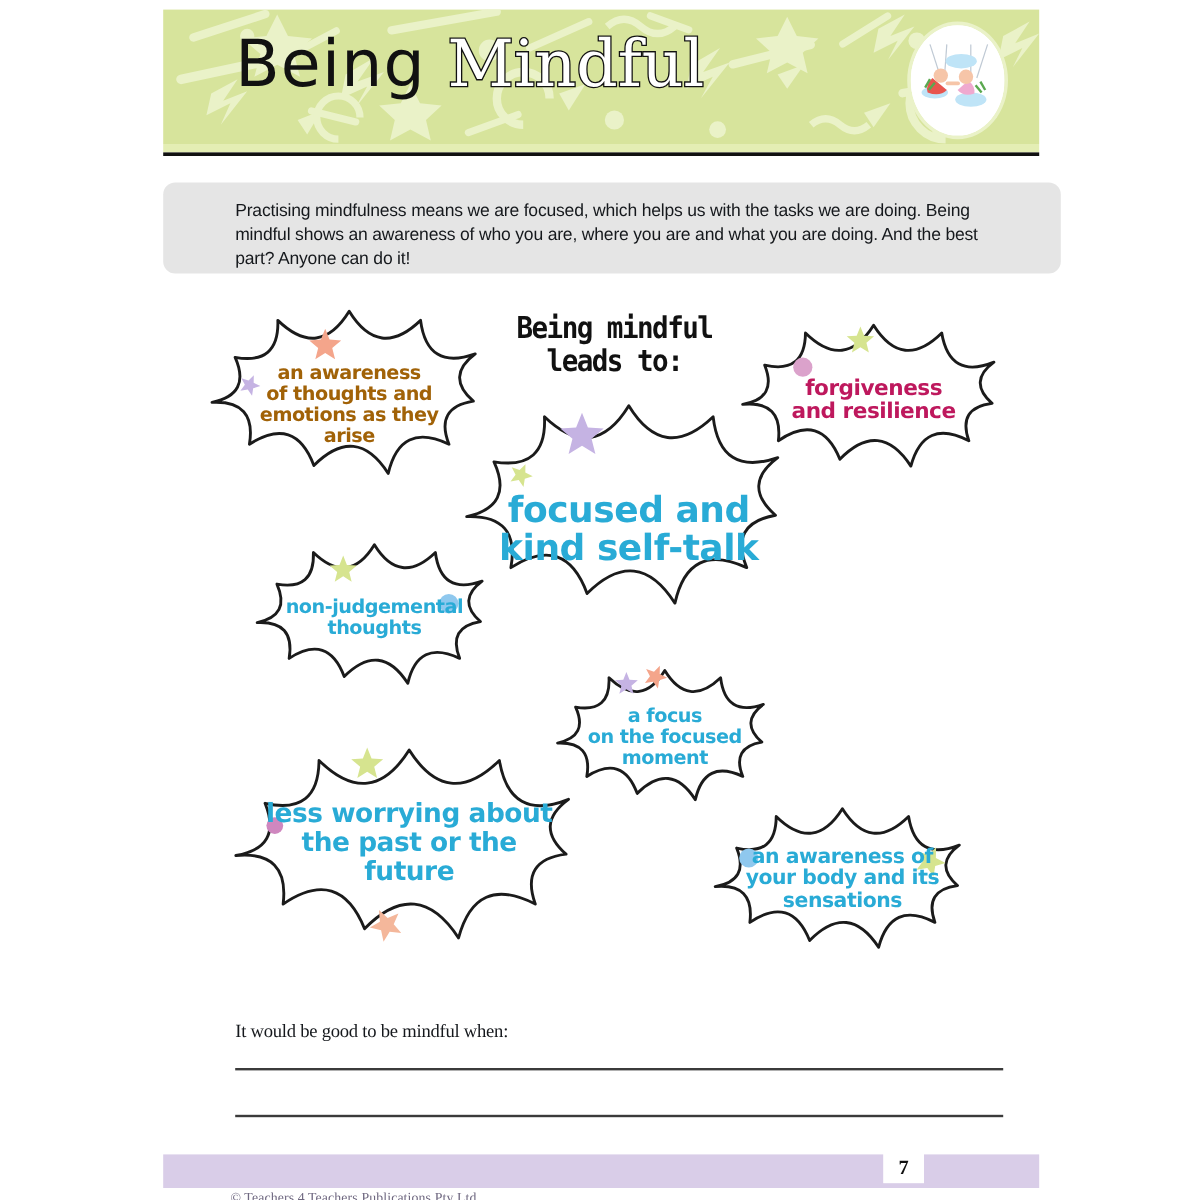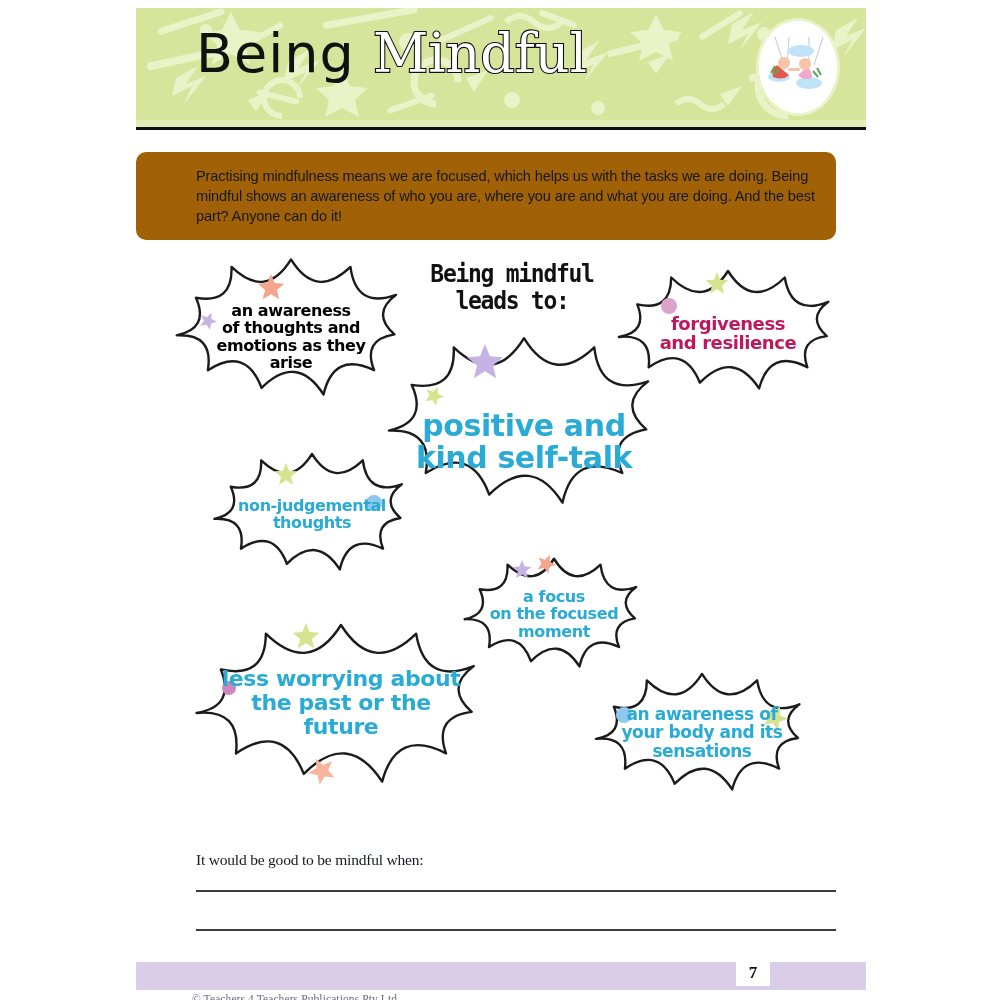--- a/index.html
+++ b/index.html
@@ -81,23 +81,24 @@
     border: 3px solid #eaf2c8;
     overflow: hidden;
   }
 
   
   .intro-box {
     position: absolute;
     left: 136px;
     top: 152px;
     width: 700px;
-    height: 88px;
-    background: #a16207;
+    height: 76px;
+    background: #e5e5e5;
     border-radius: 10px;
+    padding-left: 48px;
   }
   .intro-text {
     position: absolute;
     left: 60px;
     top: 14px;
     width: 630px;
     font-family: "Liberation Sans", sans-serif;
     font-size: 14.6px;
     line-height: 20px;
     color: #15181c;
@@ -296,41 +297,41 @@
   <div class="cloud-area">
     <div class="heading-leads">Being mindful
 leads to:</div>
 
   <div class="cloud" style="left: 175px; top: 10px; width: 232px; height: 150px;">
         <svg width="232" height="150" viewBox="0 0 232 150">
           <path d="M116.00,9.45Q141.08,50.07 175.47,16.95Q180.94,59.20 221.06,44.90Q195.81,63.61 219.44,84.33Q187.05,89.67 199.13,120.19Q158.75,100.98 148.54,144.52Q121.65,102.78 86.56,137.89Q70.69,95.75 32.87,120.19Q38.89,83.41 1.68,85.31Q34.59,78.49 20.94,47.77Q57.84,54.42 56.53,16.95Q90.92,50.07 116.00,9.45Z" fill="#ffffff" stroke="#1b1b1b" stroke-width="2.4" stroke-linejoin="round"></path>
           <path d="M96.00,24.00L99.62,33.02L109.31,33.67L101.86,39.90L104.23,49.33L96.00,44.16L87.77,49.33L90.14,39.90L82.69,33.67L92.38,33.02Z" fill="#f4a58b"></path>
           <path d="M36.50,62.71L36.39,68.96L41.97,71.77L35.99,73.59L35.04,79.77L31.46,74.65L25.29,75.65L29.05,70.66L26.20,65.11L32.10,67.14Z" fill="#c5b3e3"></path>
         </svg>
-        <div class="cloud-text" style="top: 52px; font-size: 16px; color: #000000;">an awareness
+        <div class="cloud-text" style="top: 52px; font-size: 16px; color: #a16207;">an awareness
 of thoughts and
 emotions as they
 arise</div>
       </div>
       <div class="cloud" style="left: 617px; top: 22px; width: 222px; height: 132px;">
         <svg width="222" height="132" viewBox="0 0 222 132">
           <path d="M111.00,9.00Q135.34,47.46 167.77,15.52Q174.46,54.66 211.29,39.83Q189.26,56.01 209.73,74.11Q180.71,77.69 190.35,105.29Q153.09,85.93 142.06,126.45Q116.05,86.89 82.90,120.69Q66.82,81.22 31.65,105.29Q35.56,71.67 1.87,74.97Q31.31,70.05 20.26,42.32Q53.86,49.98 54.23,15.52Q86.66,47.46 111.00,9.00Z" fill="#ffffff" stroke="#1b1b1b" stroke-width="2.4" stroke-linejoin="round"></path>
           <path d="M100.00,10.00L103.10,17.73L111.41,18.29L105.02,23.63L107.05,31.71L100.00,27.28L92.95,31.71L94.98,23.63L88.59,18.29L96.90,17.73Z" fill="#d6e48f"></path>
           <circle cx="52" cy="44" r="8" fill="#dba2cb"></circle>
         </svg>
         <div class="cloud-text" style="top: 52px; font-size: 18px; color: #be185d;">forgiveness
 and resilience</div>
       </div>
       <div class="cloud" style="left: 388px; top: 88px; width: 272px; height: 180px;">
         <svg width="272" height="180" viewBox="0 0 272 180">
           <path d="M136.00,10.20Q165.48,58.34 206.28,19.33Q212.13,69.75 260.16,53.36Q229.45,76.17 258.24,101.36Q219.18,108.31 234.25,145.01Q185.99,122.75 174.46,174.63Q142.83,125.18 101.21,166.57Q82.85,116.45 37.75,145.01Q45.64,100.93 0.89,102.55Q40.61,93.82 23.66,56.85Q67.95,64.17 65.72,19.33Q106.52,58.34 136.00,10.20Z" fill="#ffffff" stroke="#1b1b1b" stroke-width="2.4" stroke-linejoin="round"></path>
           <path d="M97.00,16.00L101.91,28.24L115.07,29.13L104.95,37.58L108.17,50.37L97.00,43.36L85.83,50.37L89.05,37.58L78.93,29.13L92.09,28.24Z" fill="#c5b3e3"></path>
           <path d="M49.89,58.79L49.77,65.73L55.96,68.86L49.32,70.88L48.26,77.74L44.29,72.05L37.44,73.16L41.62,67.62L38.44,61.45L45.00,63.71Z" fill="#d6e48f"></path>
         </svg>
-        <div class="cloud-text" style="top: 82px; font-size: 30px; color: rgb(41, 171, 214);">positive and
+        <div class="cloud-text" style="top: 82px; font-size: 30px; color: rgb(41, 171, 214);">focused and
 kind self-talk</div>
       </div>
       <div class="cloud" style="left: 212px; top: 205px; width: 200px; height: 130px;">
         <svg width="200" height="130" viewBox="0 0 200 130">
           <path d="M100.00,8.95Q121.43,43.67 150.82,15.37Q155.48,51.47 189.78,39.27Q168.18,55.26 188.39,72.98Q160.71,77.55 171.04,103.64Q136.53,87.23 127.81,124.44Q104.83,88.77 74.84,118.78Q61.29,82.76 28.96,103.64Q34.12,72.20 2.30,73.82Q30.44,67.97 18.77,41.72Q50.31,47.40 49.18,15.37Q78.57,43.67 100.00,8.95Z" fill="#ffffff" stroke="#1b1b1b" stroke-width="2.4" stroke-linejoin="round"></path>
           <path d="M74.00,18.00L77.10,25.73L85.41,26.29L79.02,31.63L81.05,39.71L74.00,35.28L66.95,39.71L68.98,31.63L62.59,26.29L70.90,25.73Z" fill="#d6e48f"></path>
           <circle cx="162" cy="58" r="8" fill="#8fc8ee"></circle>
         </svg>
         <div class="cloud-text" style="top: 52px; font-size: 16px; color: rgb(41, 171, 214); text-align: center;">non-judgemental
 thoughts</div>

